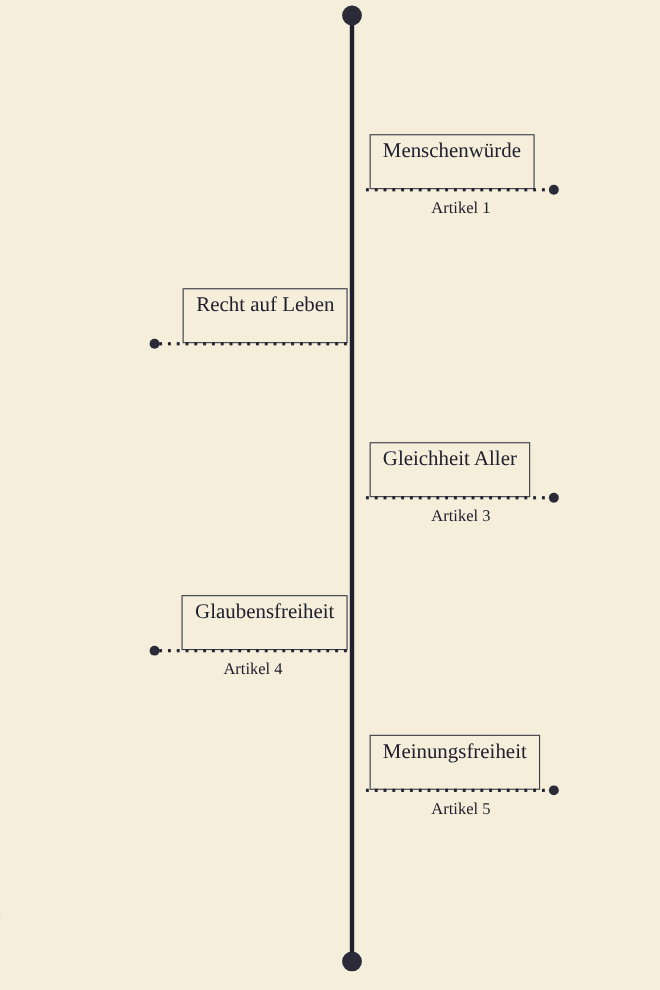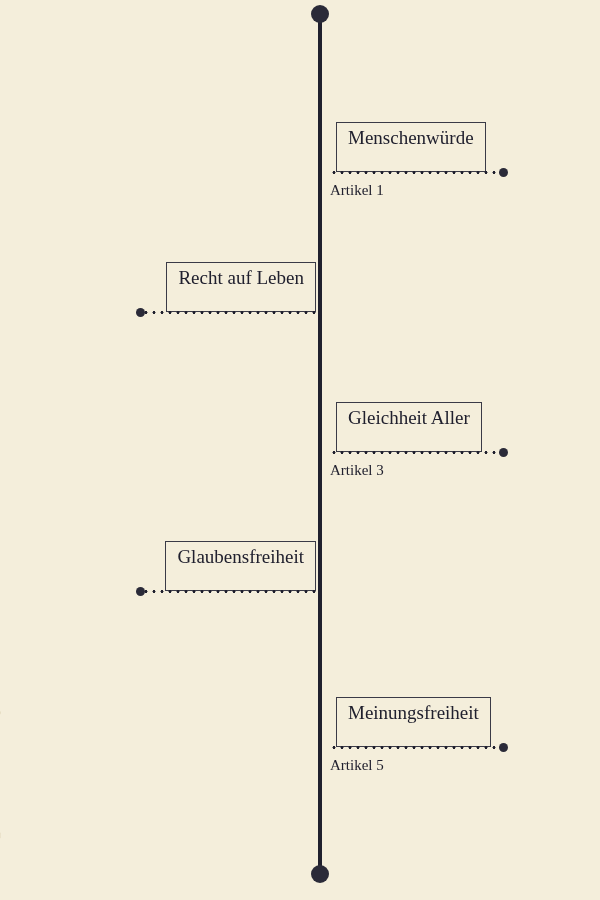--- a/index.html
+++ b/index.html
@@ -108,21 +108,21 @@
     background: #2a2a38;
   }
   .milestone.right .ms-enddot { left: 169px; }
   .milestone.left  .ms-enddot { left: 56px; }
 
   .ms-article {
     position: absolute;
     top: 60px;
     font-size: 15px;
     color: #20202e;
-    text-align: left;
+    text-align: center;
   }
   .milestone.right .ms-article { left: 0; width: 178px; }
   .milestone.left  .ms-article { left: 60px; width: 180px; }
 
   
   .footnote {
     position: absolute;
     left: 2px;
     bottom: 14px;
     transform-origin: left bottom;
@@ -166,22 +166,23 @@
           <div class="ms-enddot"></div>
         </div>
         <div class="ms-article">Artikel 3</div>
       </div>
       <div class="milestone left" style="top: 541px;">
         <div class="ms-box">Glaubensfreiheit</div>
         <div class="ms-connector">
           <div class="ms-dots"></div>
           <div class="ms-enddot"></div>
         </div>
+        <div class="ms-article">Artikel 4</div>
       </div>
-      <div class="milestone right" style="top: 697px;">
+      <div class="milestone right" style="top: 668px;">
         <div class="ms-box">Meinungsfreiheit</div>
         <div class="ms-connector">
           <div class="ms-dots"></div>
           <div class="ms-enddot"></div>
         </div>
         <div class="ms-article">Artikel 5</div>
       </div>
     </div>
 
   <div class="footnote">*Grundgesetz der Bundesrepublik Deutschland von 1949</div>

